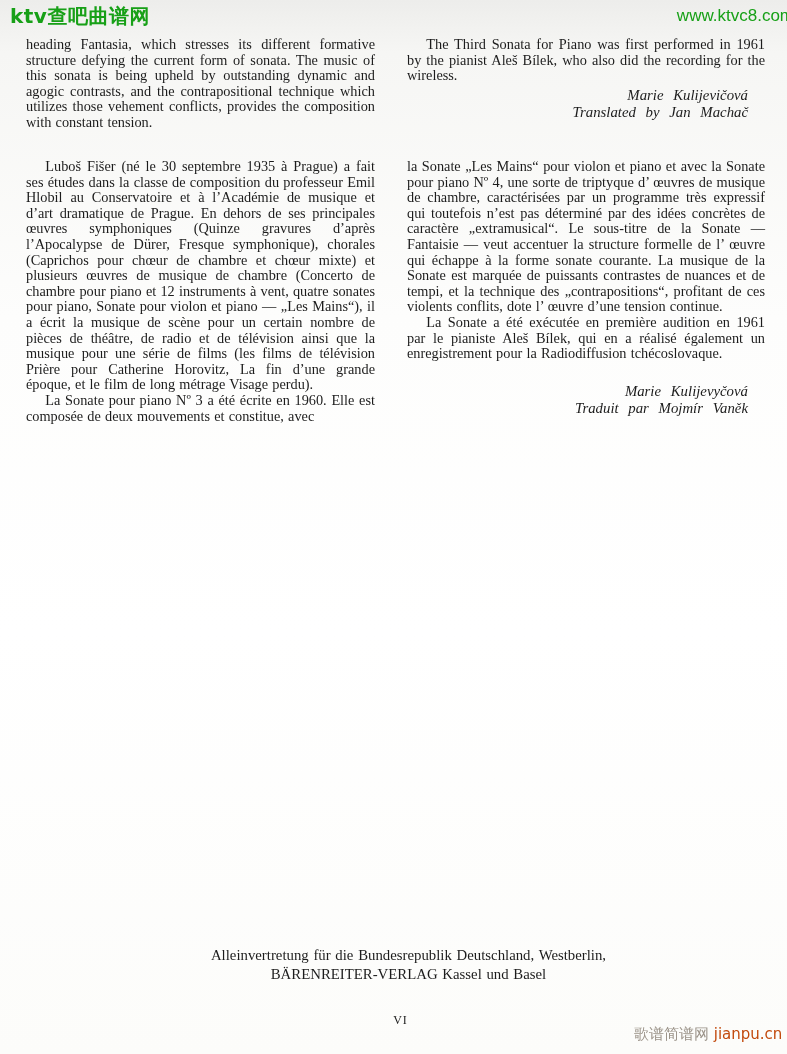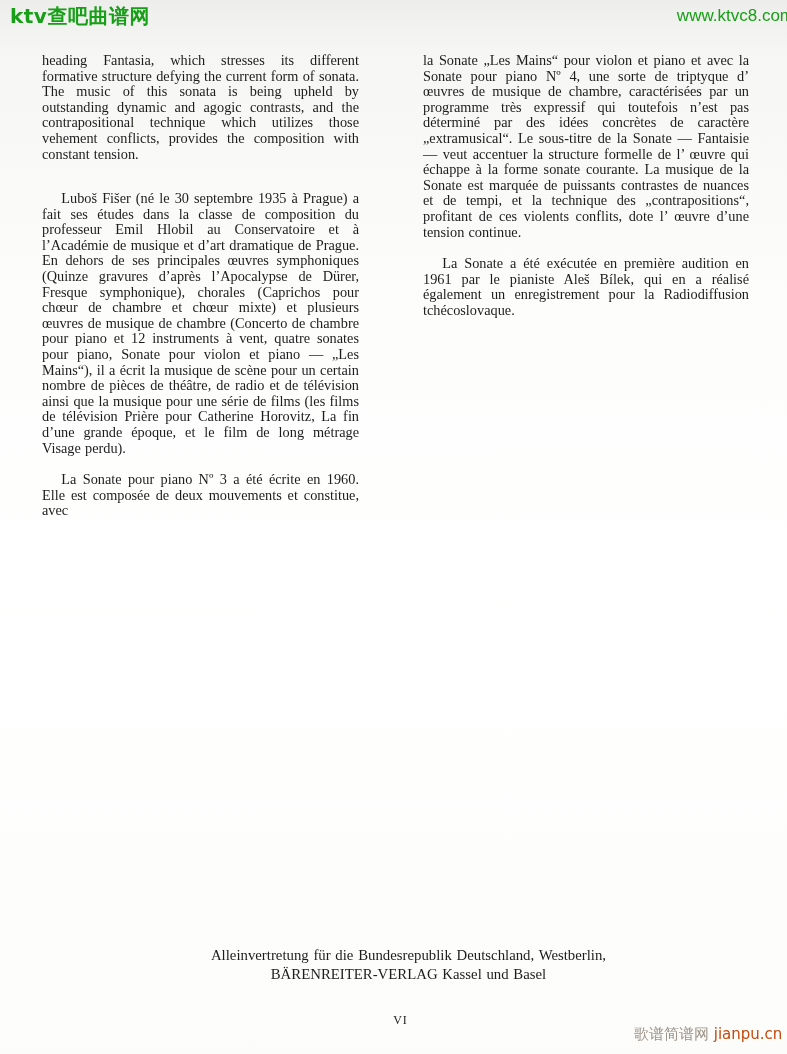--- a/index.html
+++ b/index.html
@@ -25,21 +25,21 @@
   }
   .columns{
     position:absolute;left:26px;top:37px;width:739px;
     display:flex;gap:32px;
   }
   .col{font-size:14.3px;line-height:15.6px;}
   .col-left{width:349px;}
   .col-right{width:358px;}
   .section-en{height:122px;}
   p.body-par{
-    margin:16px;
+    margin:0;
     text-align:justify;
     word-spacing:0.6px;
   }
   p.indent{text-indent:1.35em;}
   .credits{
     margin-top:3px;
     text-align:right;
     font-style:italic;
     font-size:14.8px;
     line-height:17px;
@@ -78,23 +78,34 @@
       <div class="section-en">
         <p class="body-par">heading Fantasia, which stresses its different formative structure defying the current form of sonata. The music of this sonata is being upheld by outstanding dynamic and agogic contrasts, and the contrapositional technique which utilizes those vehement conflicts, provides the composition with constant tension.</p>
       </div>
       <div>
         <p class="body-par indent">Luboš Fišer (né le 30 septembre 1935 à Prague) a fait ses études dans la classe de composition du professeur Emil Hlobil au Conservatoire et à l’Académie de musique et d’art dramatique de Prague. En dehors de ses principales œuvres symphoniques (Quinze gravures d’après l’Apocalypse de Dürer, Fresque symphonique), chorales (Caprichos pour chœur de chambre et chœur mixte) et plusieurs œuvres de musique de chambre (Concerto de chambre pour piano et 12 instruments à vent, quatre sonates pour piano, Sonate pour violon et piano — „Les Mains“), il a écrit la musique de scène pour un certain nombre de pièces de théâtre, de radio et de télévision ainsi que la musique pour une série de films (les films de télévision Prière pour Catherine Horovitz, La fin d’une grande époque, et le film de long métrage Visage perdu).</p>
         <p class="body-par indent">La Sonate pour piano Nº 3 a été écrite en 1960. Elle est composée de deux mouvements et constitue, avec</p>
       </div>
     </div>
 
     <div class="col col-right">
+      <div class="section-en">
+        <p class="body-par indent">The Third Sonata for Piano was first performed in 1961 by the pianist Aleš Bílek, who also did the recording for the wireless.</p>
+        <div class="credits">
+          <div>Marie Kulijevičová</div>
+          <div>Translated by Jan Machač</div>
+        </div>
+      </div>
       <div>
         <p class="body-par">la Sonate „Les Mains“ pour violon et piano et avec la Sonate pour piano Nº 4, une sorte de triptyque d’ œuvres de musique de chambre, caractérisées par un programme très expressif qui toutefois n’est pas déterminé par des idées concrètes de caractère „extramusical“. Le sous-titre de la Sonate — Fantaisie — veut accentuer la structure formelle de l’ œuvre qui échappe à la forme sonate courante. La musique de la Sonate est marquée de puissants contrastes de nuances et de tempi, et la technique des „contrapositions“, profitant de ces violents conflits, dote l’ œuvre d’une tension continue.</p>
         <p class="body-par indent">La Sonate a été exécutée en première audition en 1961 par le pianiste Aleš Bílek, qui en a réalisé également un enregistrement pour la Radiodiffusion tchécoslovaque.</p>
+        <div class="credits credits-fr">
+          <div>Marie Kulijevyčová</div>
+          <div>Traduit par Mojmír Vaněk</div>
+        </div>
       </div>
     </div>
 
   </div>
 
   <div class="footer">
     <div>Alleinvertretung für die Bundesrepublik Deutschland, Westberlin,</div>
     <div>BÄRENREITER-VERLAG Kassel und Basel</div>
   </div>
 

